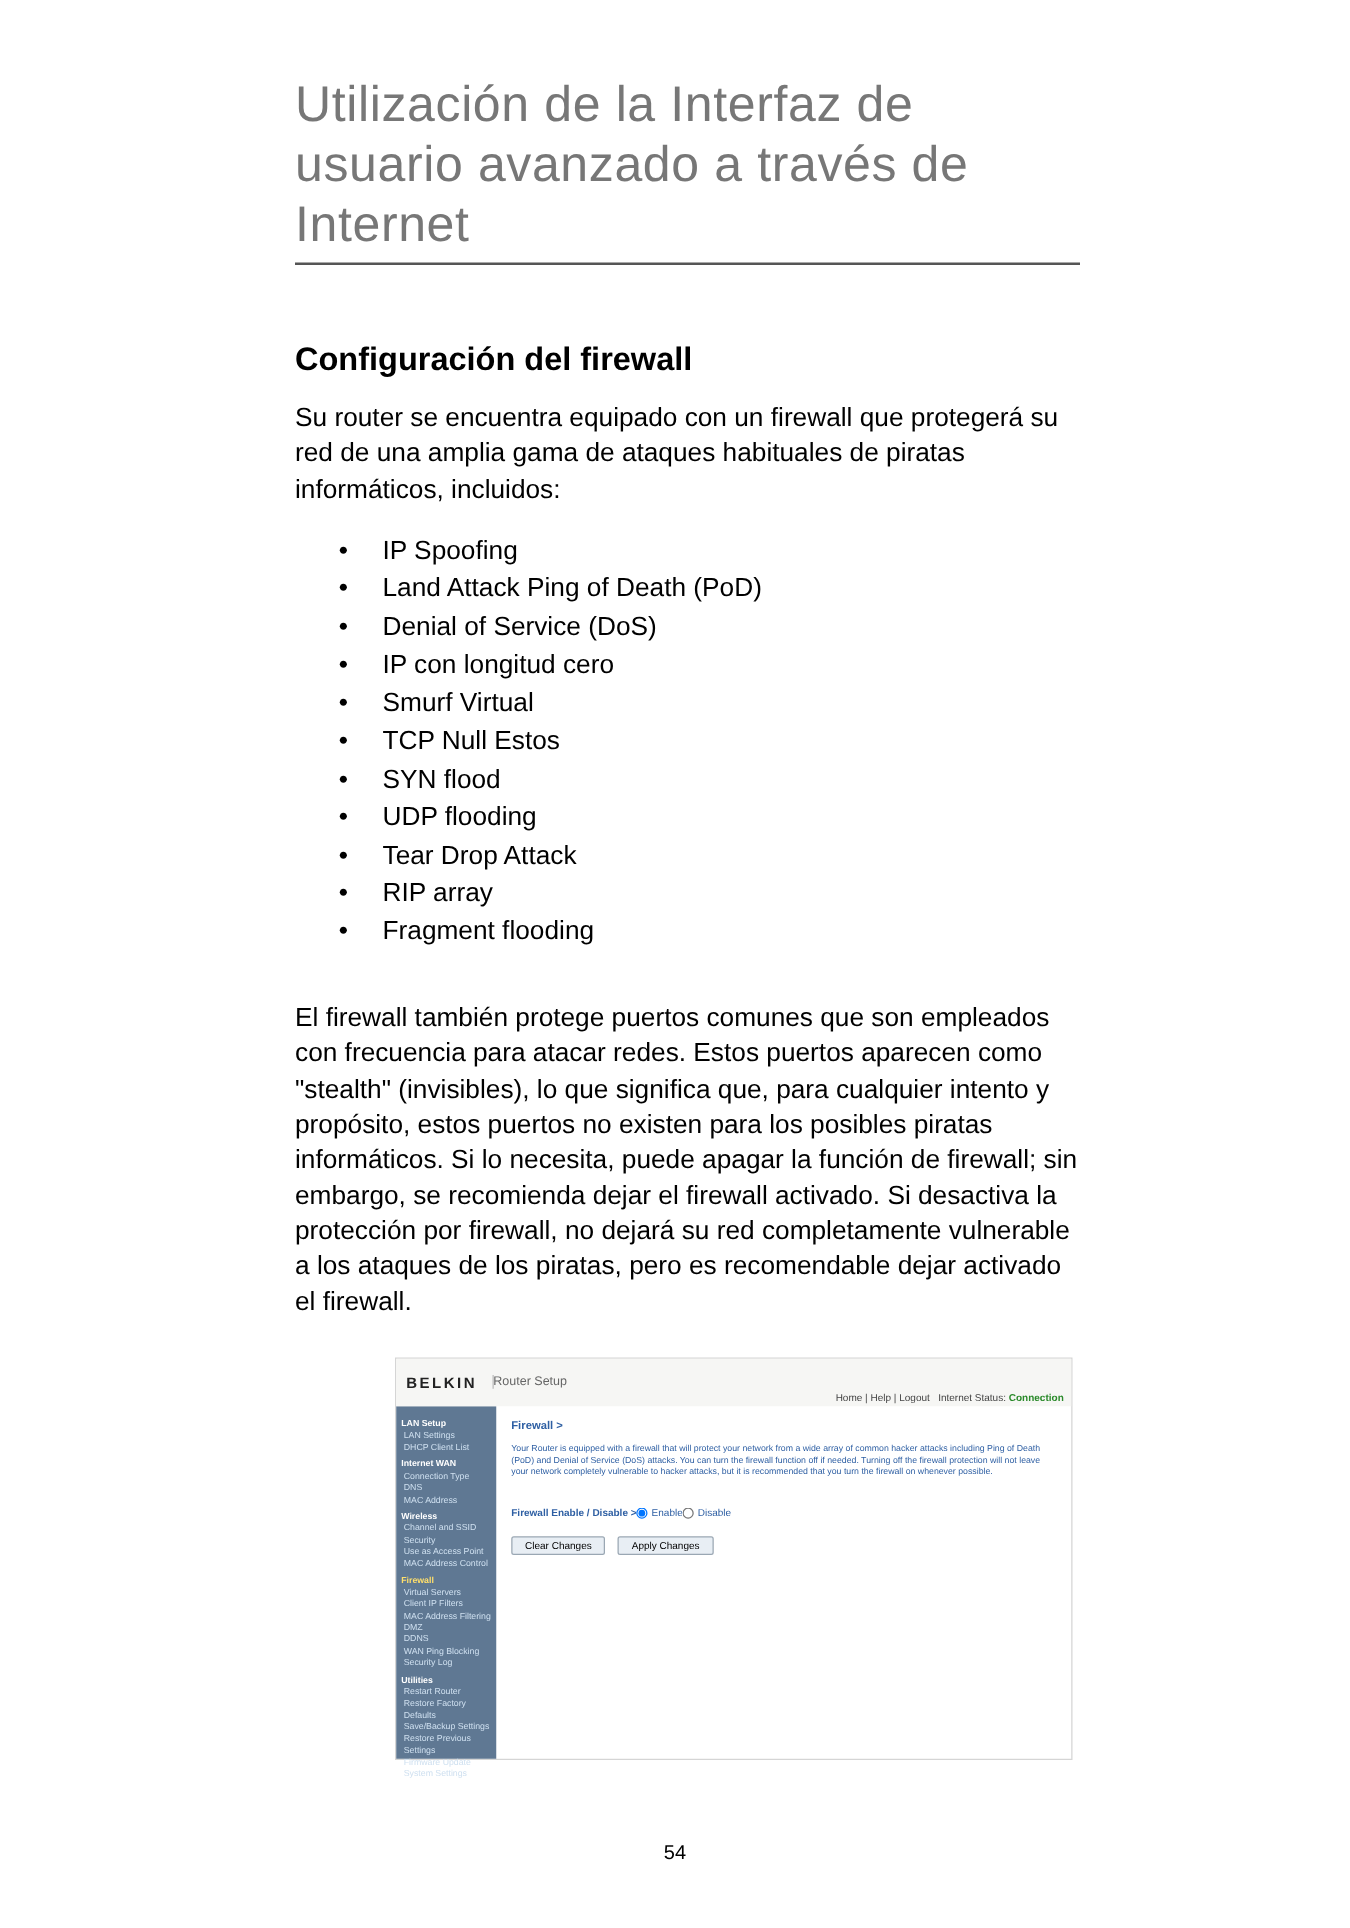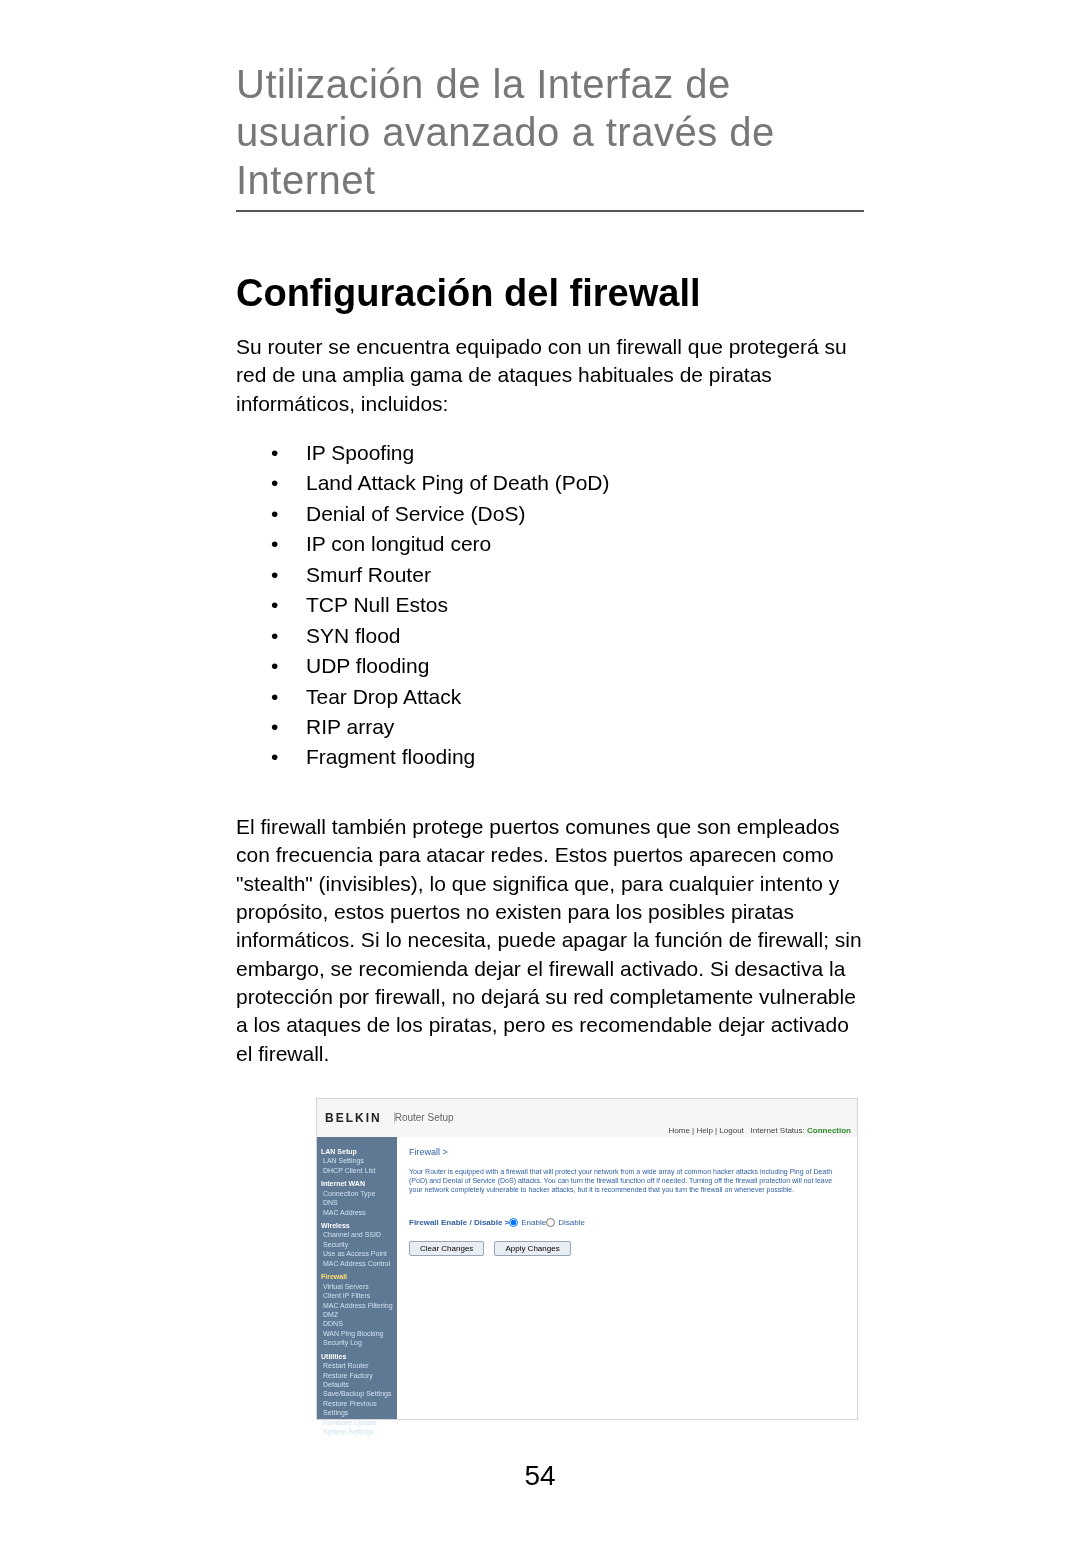--- a/index.html
+++ b/index.html
@@ -1,39 +1,39 @@
 <!DOCTYPE html>
 <html><head>
 <meta charset="utf-8">
 <style>
   html,body{margin:0;padding:0;background:#fff;font-family:Arial,Helvetica,sans-serif;color:#000}
   .page{width:908px;min-height:1542px;margin:0 auto;box-sizing:border-box;padding:60px 130px 40px 150px;position:relative}
   .pageTitle{font-size:40px;color:#777;font-weight:400;line-height:1.2;border-bottom:2px solid #555;padding-bottom:6px;margin:0 0 60px 0;letter-spacing:.5px}
-  .sectionHeading{font-size:38px;font-weight:700;margin:0 0 18px 0}
+  .sectionHeading{font-size:26px;font-weight:700;margin:0 0 18px 0}
   .intro{font-size:21px;line-height:1.35;margin:0 0 20px 0}
   ul.attacks{list-style:none;padding:0;margin:0 0 40px 0}
   ul.attacks li{font-size:21px;line-height:1.45;padding-left:70px;position:relative}
   ul.attacks li::before{content:"•";position:absolute;left:35px;font-size:21px}
   .para2{font-size:21px;line-height:1.35;margin:0 0 30px 0}
-  .pagenum{position:absolute;left:0;right:0;bottom:50px;text-align:center;font-size:28px}
+  .pagenum{position:absolute;left:0;right:0;bottom:50px;text-align:center;font-size:16px}
 
   
   .shot{width:540px;height:320px;margin:20px 6px 0 80px;border:1px solid #d5d5d5;background:#fff;font-size:0}
   .shot .top{height:38px;display:flex;align-items:center;padding:0 8px;background:#f6f6f4;position:relative}
   .shot .logo{font-family:Arial;font-weight:700;font-size:12px;letter-spacing:2px;color:#222}
   .shot .subtitle{font-size:10px;color:#666;margin-left:12px;border-left:1px solid #bbb;}
   .shot .topLinks{position:absolute;right:6px;bottom:2px;font-size:8px;color:#444}
   .shot .topLinks .stat{color:#2a8a2a;font-weight:700}
   .shot .body{display:flex;height:282px}
   .shot .side{width:80px;background:#5f7893;padding:6px 4px;box-sizing:border-box;color:#cfe0f0;font-size:7px;line-height:1.35}
   .shot .side .grp{font-weight:700;color:#fff;margin-top:4px}
   .shot .side .it{color:#cfe0f0;padding-left:2px}
   .shot .side .sel{color:#ffdf6b;font-weight:700}
   .shot .main{flex:1;padding:10px 12px;box-sizing:border-box}
-  .shot .crumb{font-size:9px;color:#2e5fa3;font-weight:400;margin-bottom:10px}
+  .shot .crumb{font-size:9px;color:#2e5fa3;font-weight:700;margin-bottom:10px}
   .shot .desc{font-size:7px;color:#2e5fa3;line-height:1.3;margin-bottom:24px;max-width:430px}
   .shot .row{font-size:8px;color:#2e5fa3;display:flex;align-items:center;gap:0;margin-bottom:14px}
   .shot .row .lbl{font-weight:700}
   .shot .row label{display:flex;align-items:center;gap:3px;font-size:8px;color:#2e5fa3}
   .shot .row input[type=radio]{width:9px;height:9px;margin:0}
   .shot .btns{display:flex;gap:10px}
   .shot .btn{font-size:8px;padding:2px 10px;border:1px solid #9aa7b3;background:#e8eef4;border-radius:2px}
 </style>
 </head>
 <body>
@@ -42,21 +42,21 @@
   <h1 class="pageTitle">Utilización de la Interfaz de usuario avanzado a través de Internet</h1>
 
   <h2 class="sectionHeading">Configuración del firewall</h2>
   <p class="intro">Su router se encuentra equipado con un firewall que protegerá su red de una amplia gama de ataques habituales de piratas informáticos, incluidos:</p>
 
   <ul class="attacks">
     <li>IP Spoofing</li>
     <li>Land Attack Ping of Death (PoD)</li>
     <li>Denial of Service (DoS)</li>
     <li>IP con longitud cero</li>
-    <li>Smurf Router</li>
+    <li>Smurf Virtual</li>
     <li>TCP Null Estos</li>
     <li>SYN flood</li>
     <li>UDP flooding</li>
     <li>Tear Drop Attack</li>
     <li>RIP array</li>
     <li>Fragment flooding</li>
   </ul>
 
   <p class="para2">El firewall también protege puertos comunes que son empleados con frecuencia para atacar redes. Estos puertos aparecen como "stealth" (invisibles), lo que significa que, para cualquier intento y propósito, estos puertos no existen para los posibles piratas informáticos. Si lo necesita, puede apagar la función de firewall; sin embargo, se recomienda dejar el firewall activado. Si desactiva la protección por firewall, no dejará su red completamente vulnerable a los ataques de los piratas, pero es recomendable dejar activado el firewall.</p>
 

